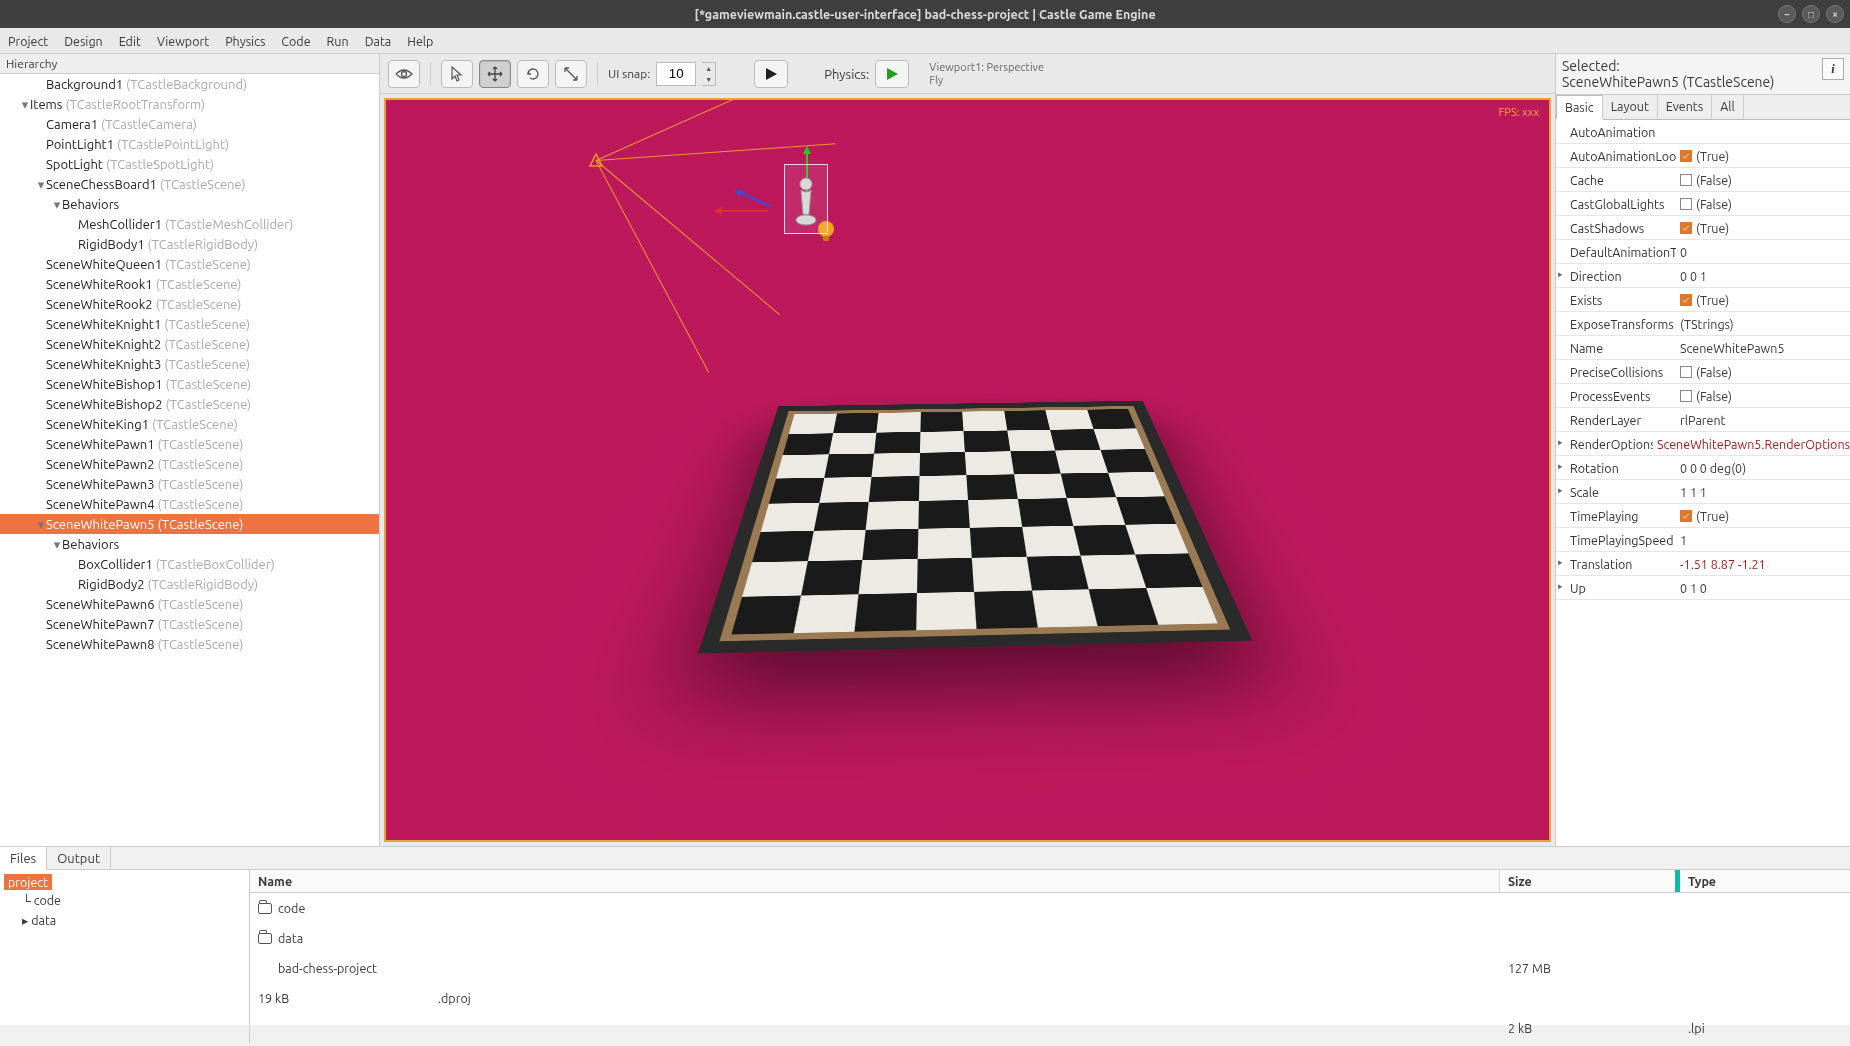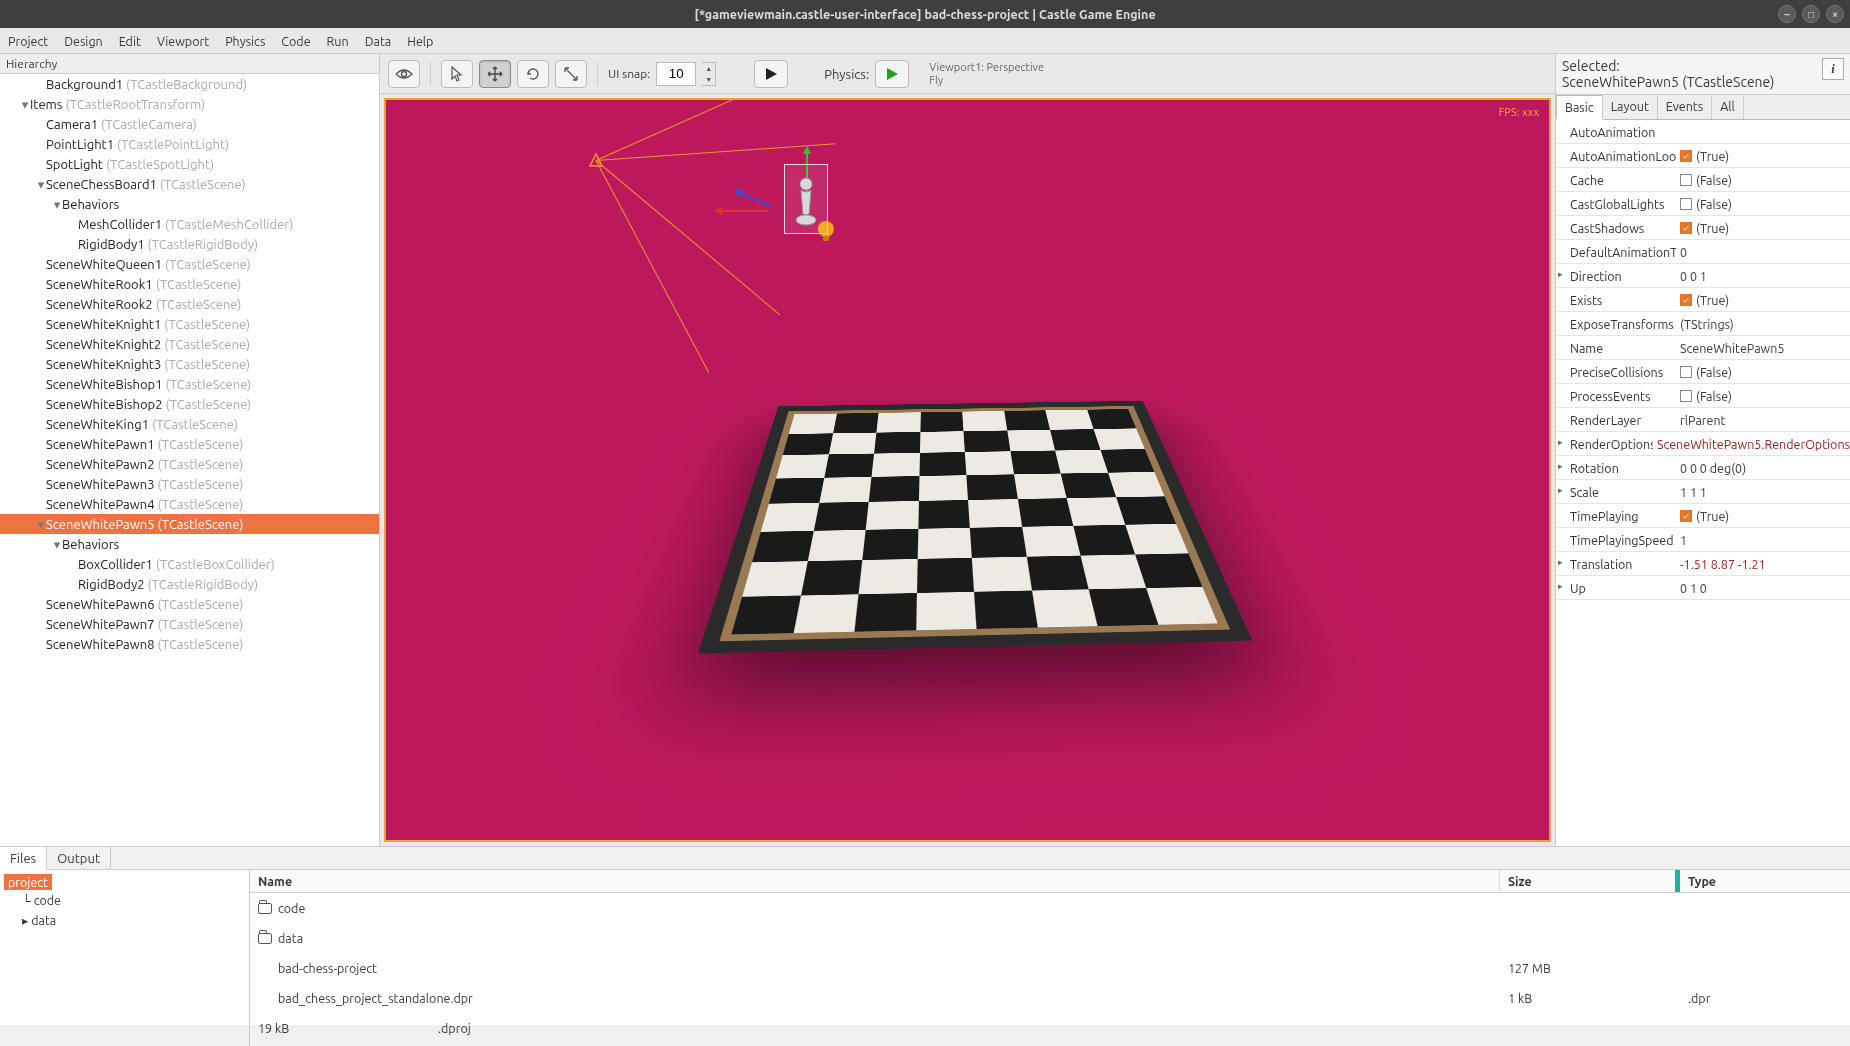--- a/index.html
+++ b/index.html
@@ -766,27 +766,20 @@
             <div class="col-type"></div>
           </div>
           <div class="file-row">
             <div class="col-name" style="padding-left: 28px;">
               <span>bad-chess-project</span>
             </div>
             <div class="col-size">127 MB</div>
             <div class="col-type"></div>
           </div>
           <div class="file-row">
-            <div class="col-name" style="padding-left: 28px;">
-              <span>bad_chess_project_standalone.dpr</span>
-            </div>
-            <div class="col-size">1 kB</div>
-            <div class="col-type">.dpr</div>
-          </div>
-          <div class="file-row">
             <div class="col-size">19 kB</div>
             <div class="col-type">.dproj</div>
           </div>
           <div class="file-row">
             <div class="col-name" style="padding-left: 28px;"></div>
             <div class="col-size">2 kB</div>
             <div class="col-type">.lpi</div>
           </div>
         </div>
     </div>

